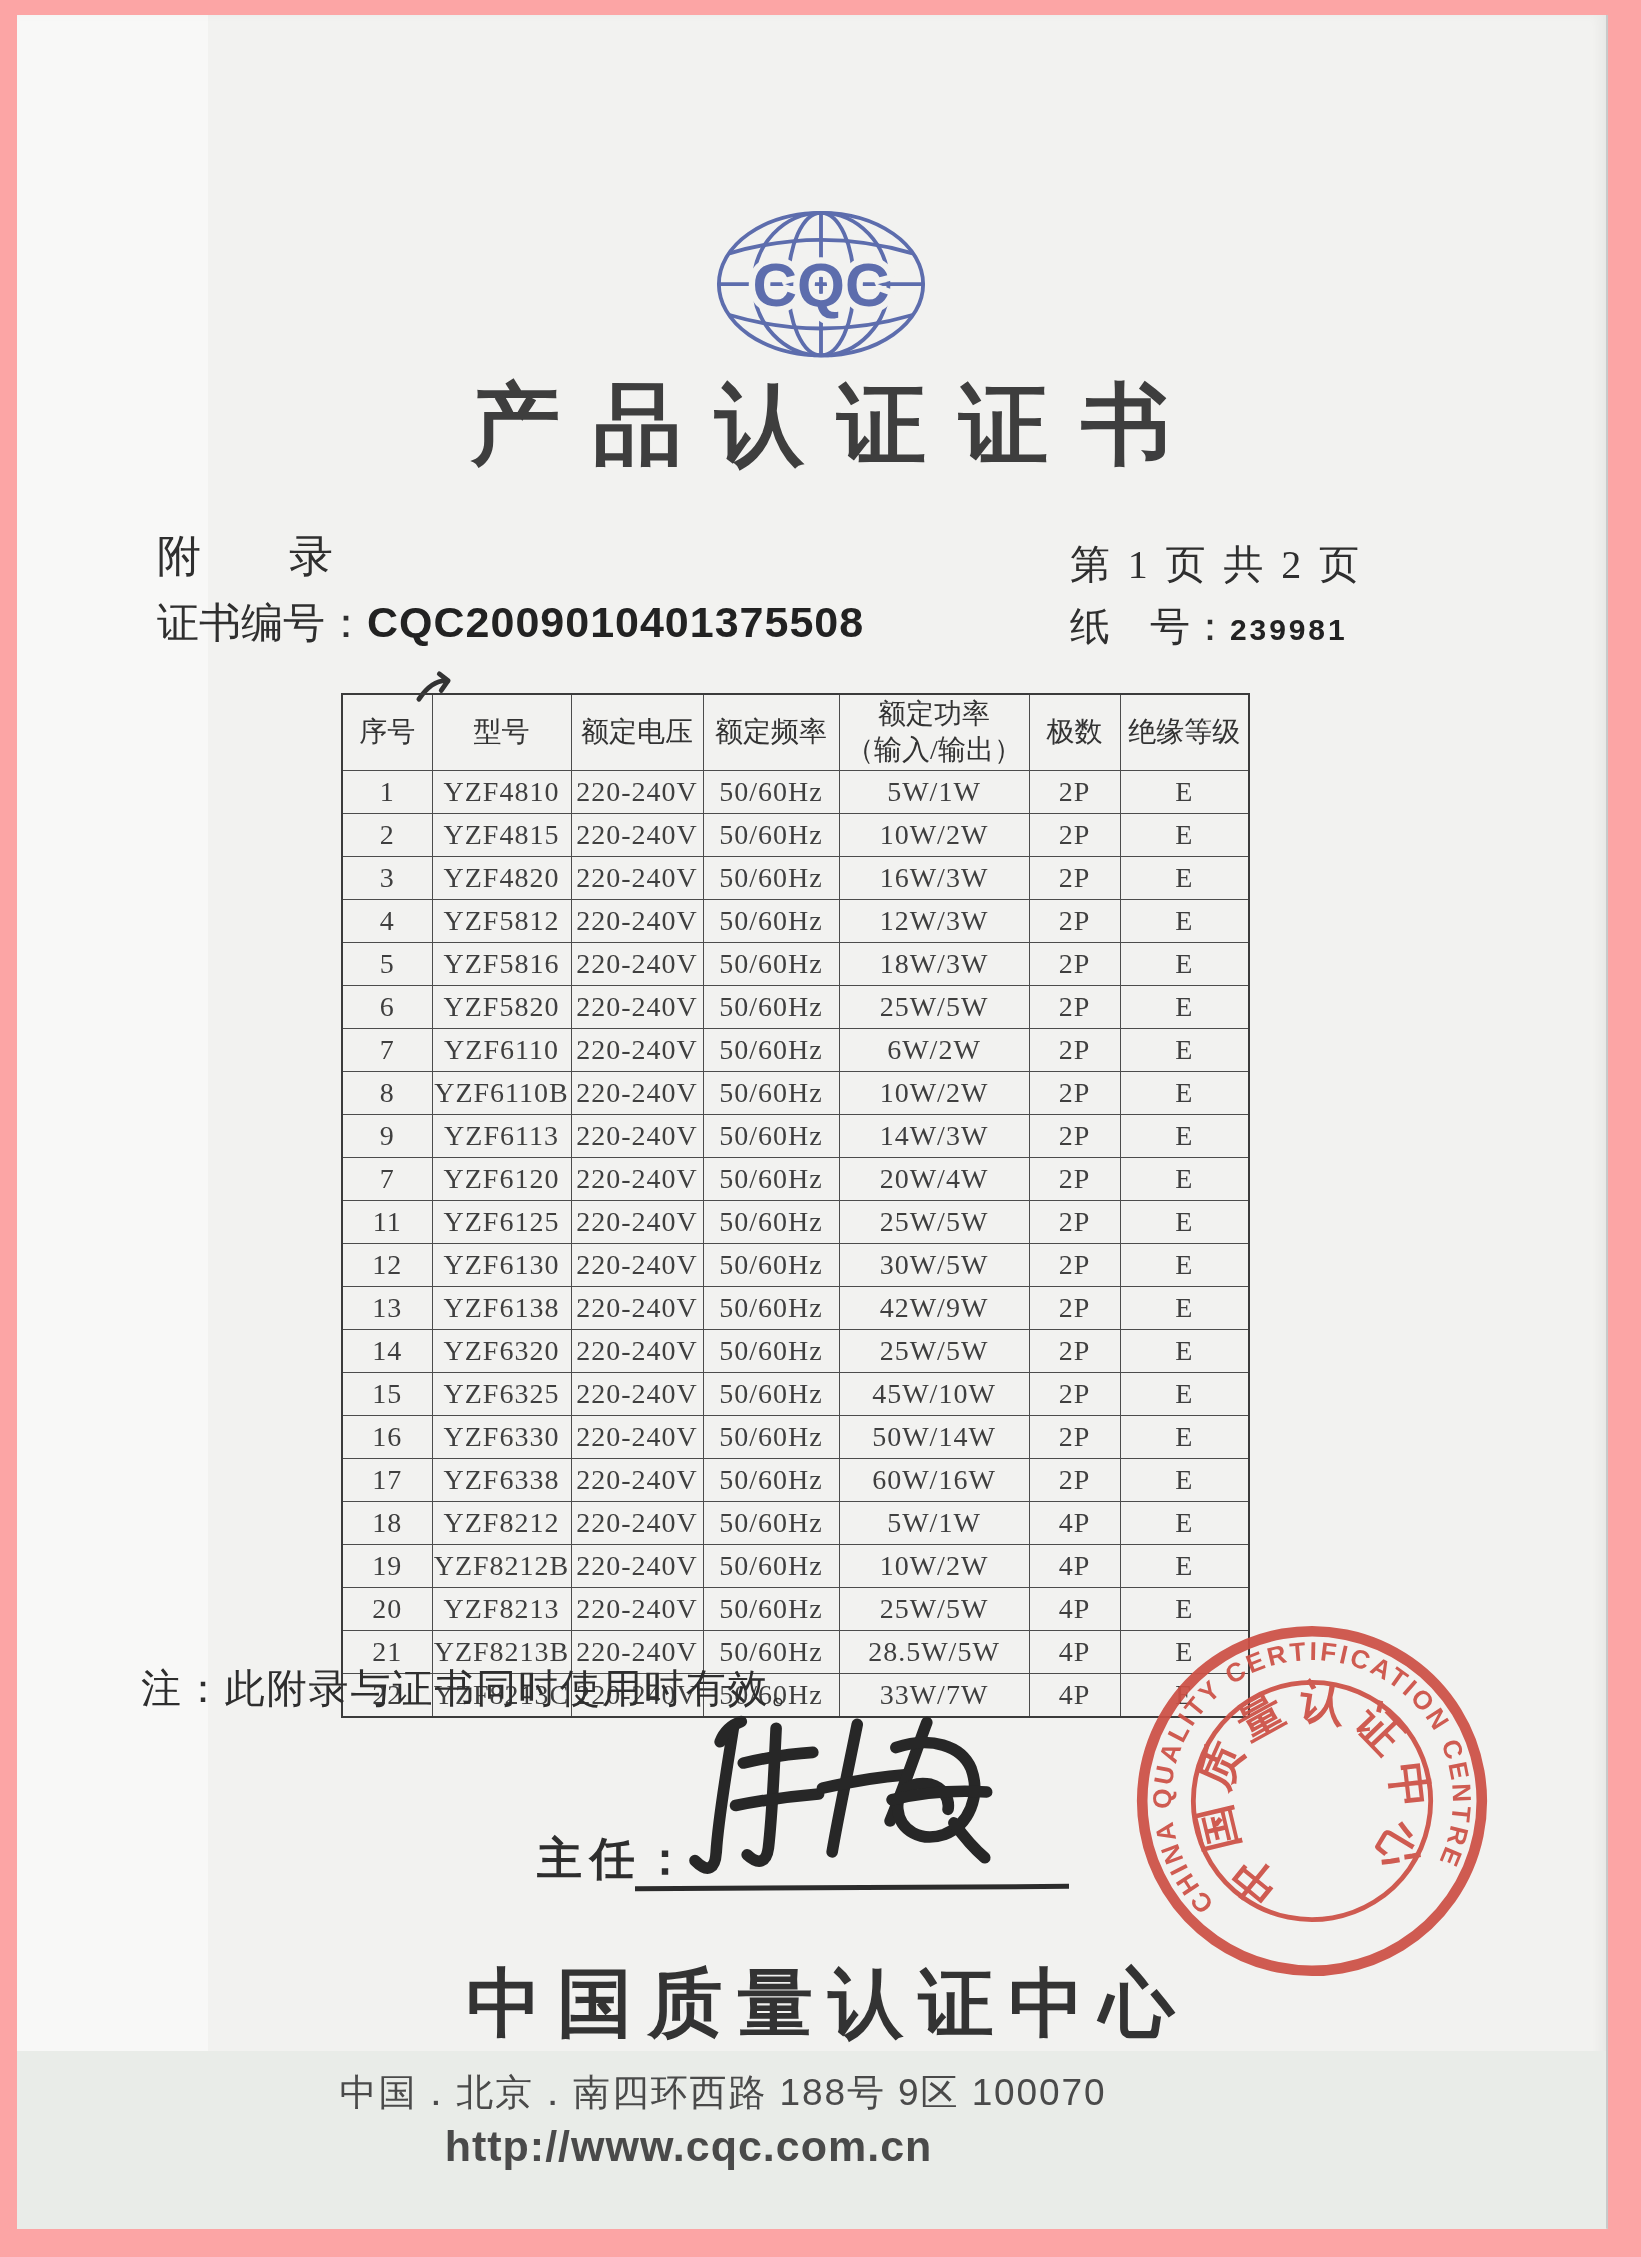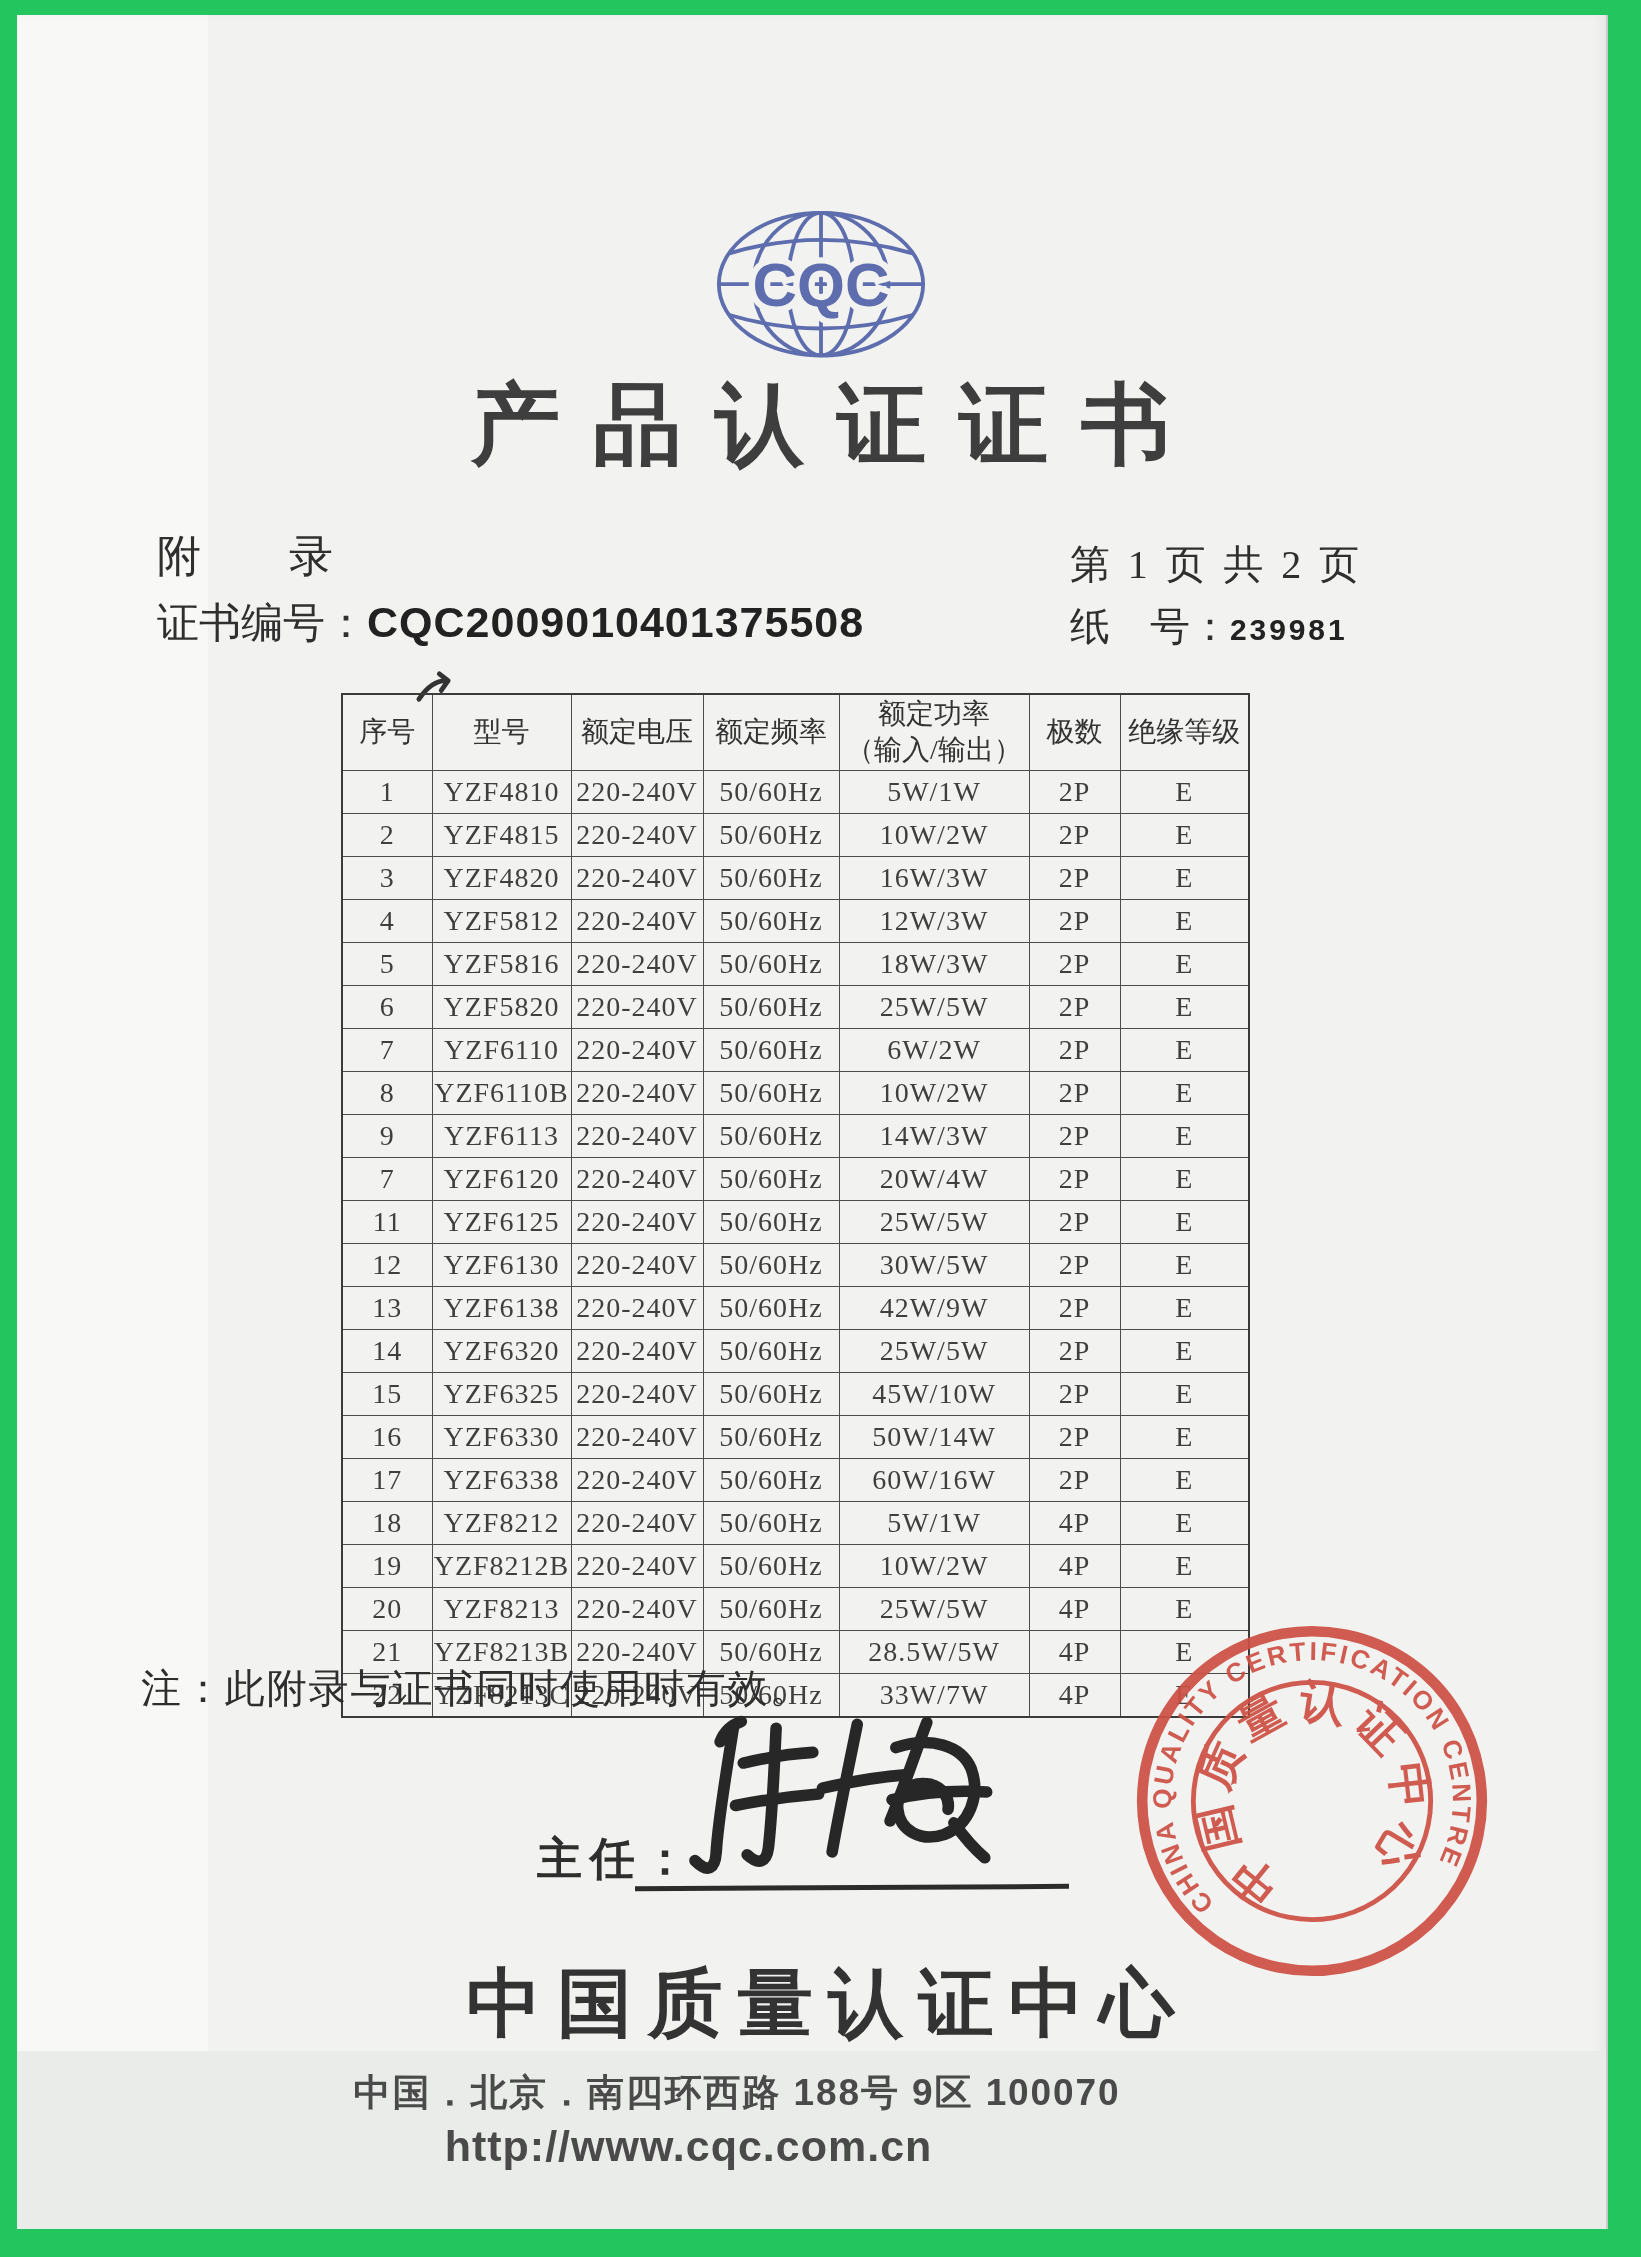--- a/index.html
+++ b/index.html
@@ -1,17 +1,17 @@
 <!DOCTYPE html>
 <html><head>
 <meta charset="utf-8">
 <style>
   html,body{margin:0;padding:0;}
   body{width:1641px;height:2257px;background:#ffffff;font-family:"Liberation Serif",serif;}
-  .page{position:absolute;left:0;top:0;width:1641px;height:2257px;background:#22c55e;overflow:hidden;}
+  .page{position:absolute;left:0;top:0;width:1641px;height:2257px;background:#fca5a5;overflow:hidden;}
   .paper{position:absolute;left:17.4px;top:15.4px;width:1589px;height:2213px;background:#f2f2f0;
          border-right:2.9px solid #c9c9c9;border-bottom:1.9px solid #d8d8d8;
          box-shadow:inset -7.7px 0 9.7px rgba(0,0,0,0.035), inset 0 -3.9px 7.7px rgba(0,0,0,0.02);}
   .left-band{position:absolute;left:17.4px;top:15.4px;width:191px;height:2213px;background:rgba(255,255,255,0.45);}
   .footer-band{position:absolute;left:17.4px;top:2051px;width:1589px;height:178px;background:#e9ece8;}
   .logo{position:absolute;left:710px;top:209px;}
   .doc-title{position:absolute;left:0;top:365px;width:1641px;text-align:center;
              font-family:"Liberation Sans",sans-serif;font-weight:bold;font-size:89px;color:#3e3e3e;}
   .doc-title span{letter-spacing:33px;margin-right:-33px;}
   .meta-appendix{position:absolute;left:157px;top:527px;font-size:44px;color:#2f2f2f;}
@@ -28,21 +28,21 @@
   .note{position:absolute;left:141px;top:1661px;font-size:40px;color:#2e2e2e;letter-spacing:1.9px;}
   .director{position:absolute;left:537px;top:1829px;font-size:45px;font-weight:bold;color:#2e2e2e;letter-spacing:7.7px;text-align:right;}
   .sign-line{position:absolute;left:635px;top:1885px;width:434px;height:4.8px;background:#2c2c2c;transform:rotate(-0.3deg);}
   .signature{position:absolute;left:666px;top:1705px;}
   .stamp{position:absolute;left:1121px;top:1610px;opacity:0.93;}
   .pen-mark{position:absolute;left:413px;top:670px;}
   .footer-org{position:absolute;left:0;top:1954px;width:1641px;text-align:center;
               font-family:"Liberation Sans",sans-serif;font-weight:bold;font-size:75px;color:#333333;}
   .footer-org span{letter-spacing:15.4px;margin-right:-15.4px;}
   .footer-address{position:absolute;left:0;top:2068px;width:1446px;text-align:center;
-                  font-family:"Liberation Sans",sans-serif;font-weight:bold;font-size:37px;color:#4a4a4a;letter-spacing:1.9px;padding-left:14px;}
+                  font-family:"Liberation Sans",sans-serif;font-weight:normal;font-size:37px;color:#4a4a4a;letter-spacing:1.9px;}
   .footer-url{position:absolute;left:0;top:2122px;width:1377px;text-align:center;
               font-family:"Liberation Sans",sans-serif;font-weight:bold;font-size:43px;color:#4a4a4a;letter-spacing:1px;}
 </style>
 </head>
 <body>
 
 <div class="page">
   <div class="paper"></div>
   <div class="left-band"></div>
   <div class="footer-band"></div>

